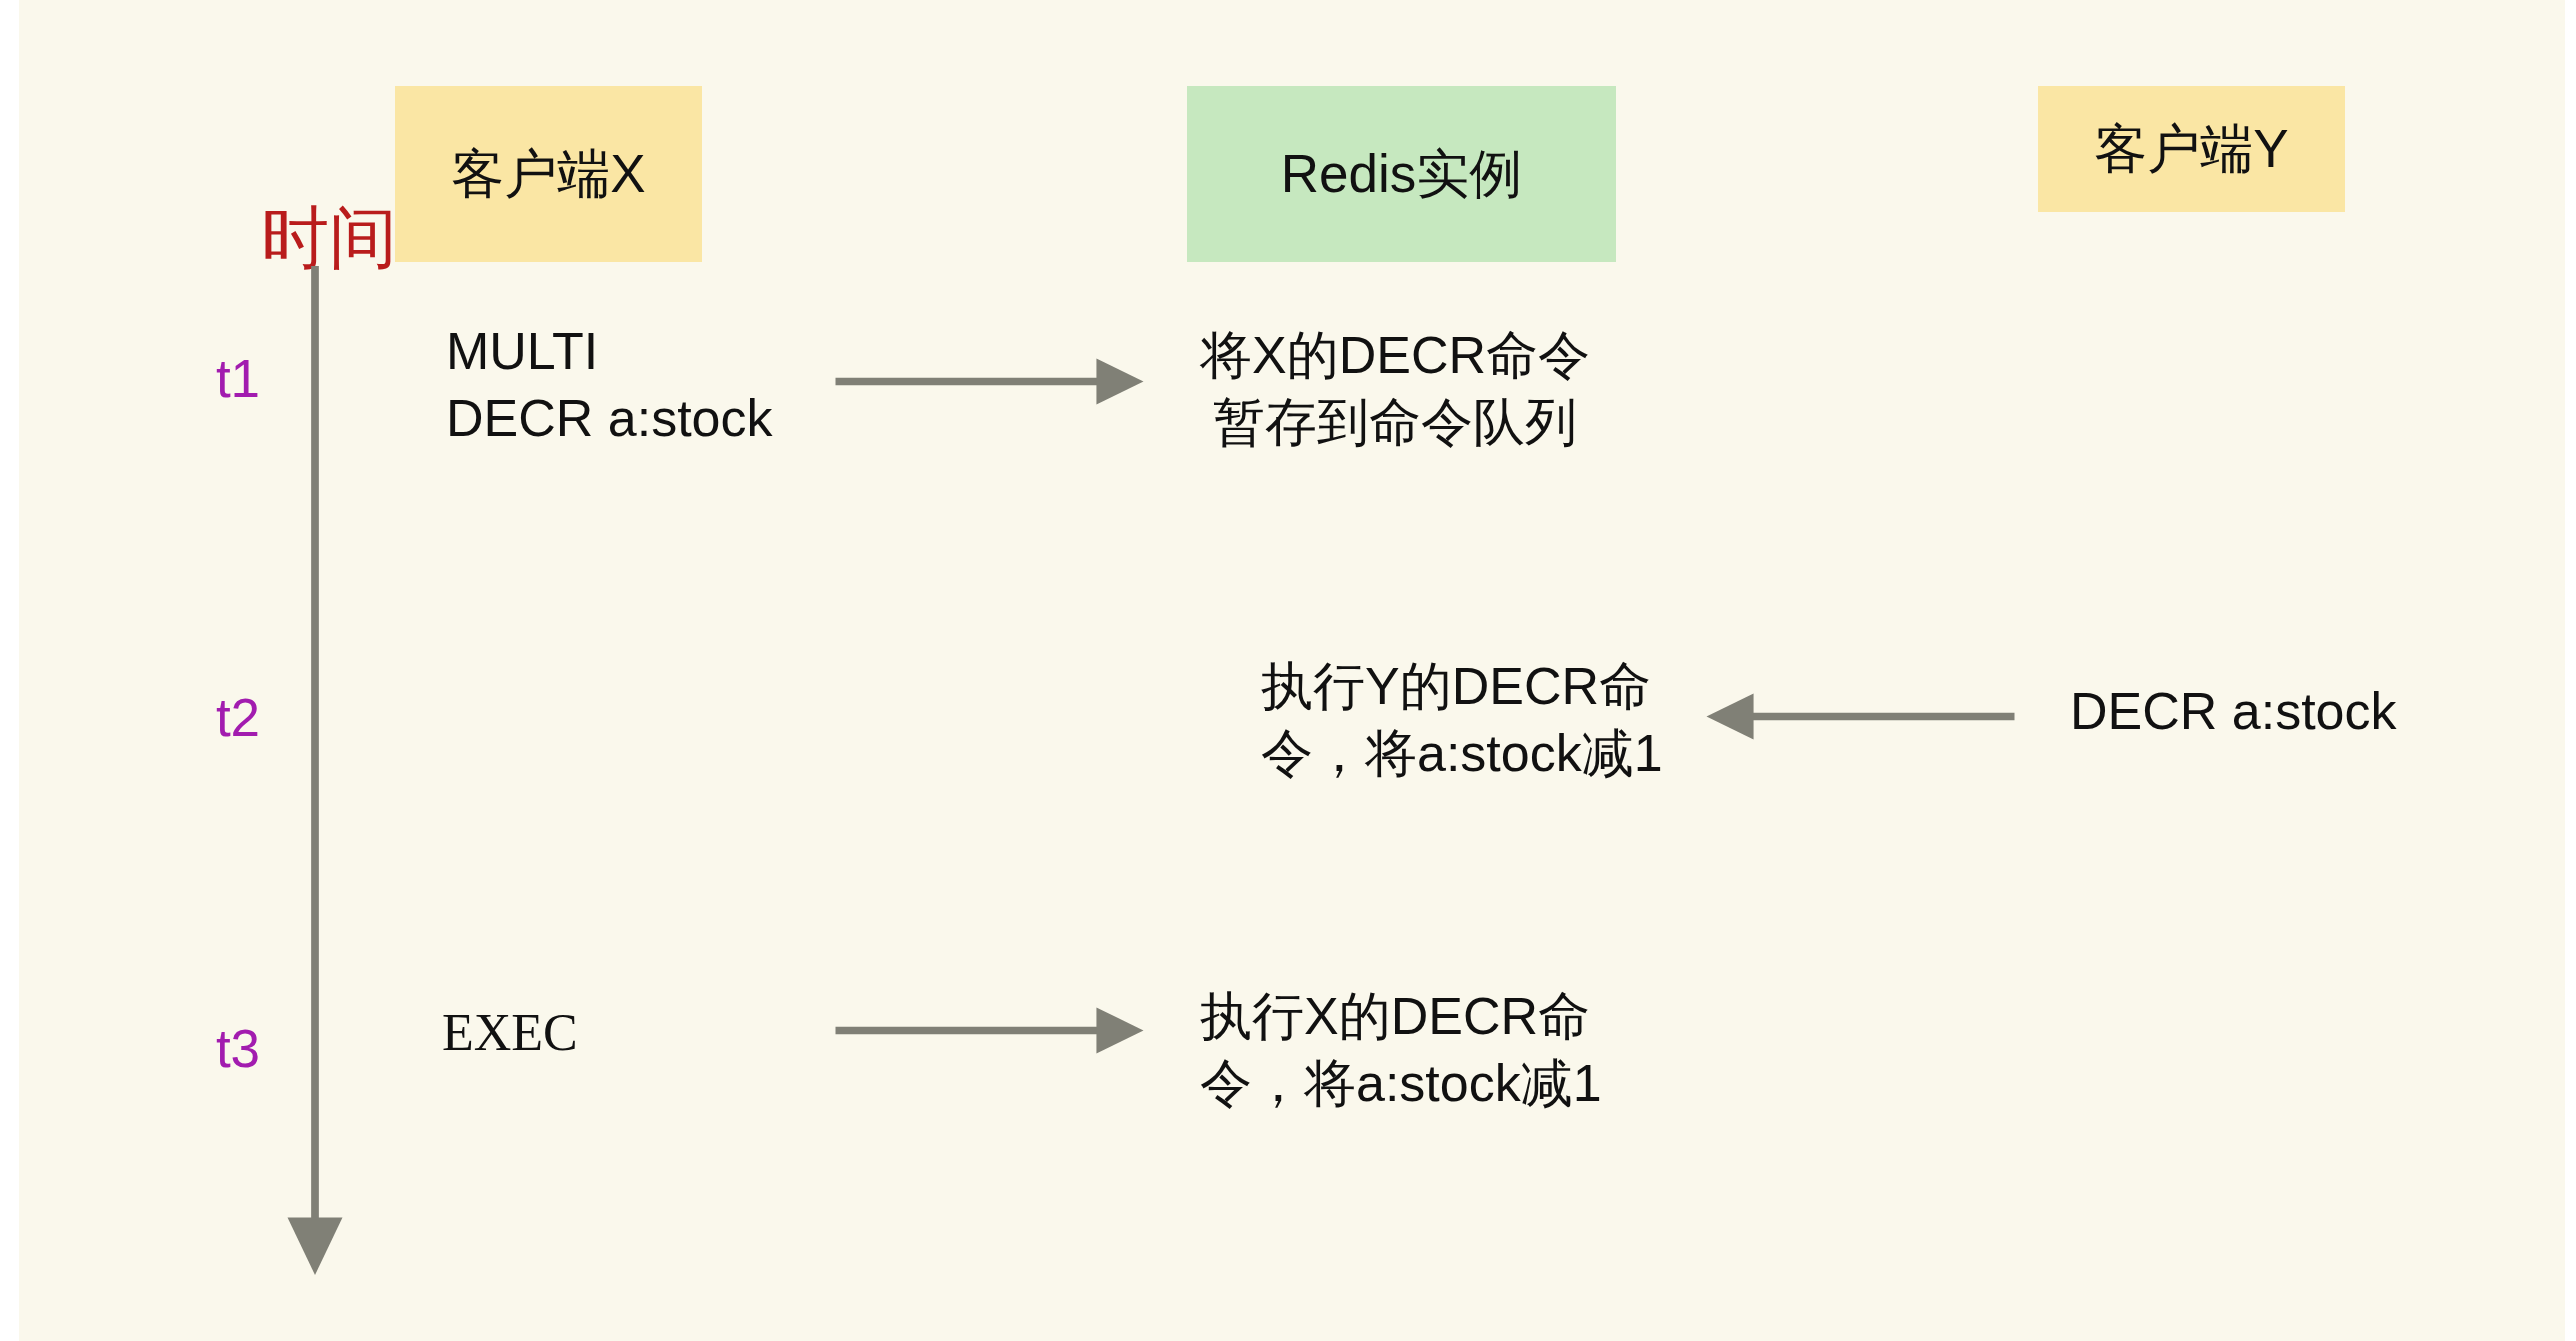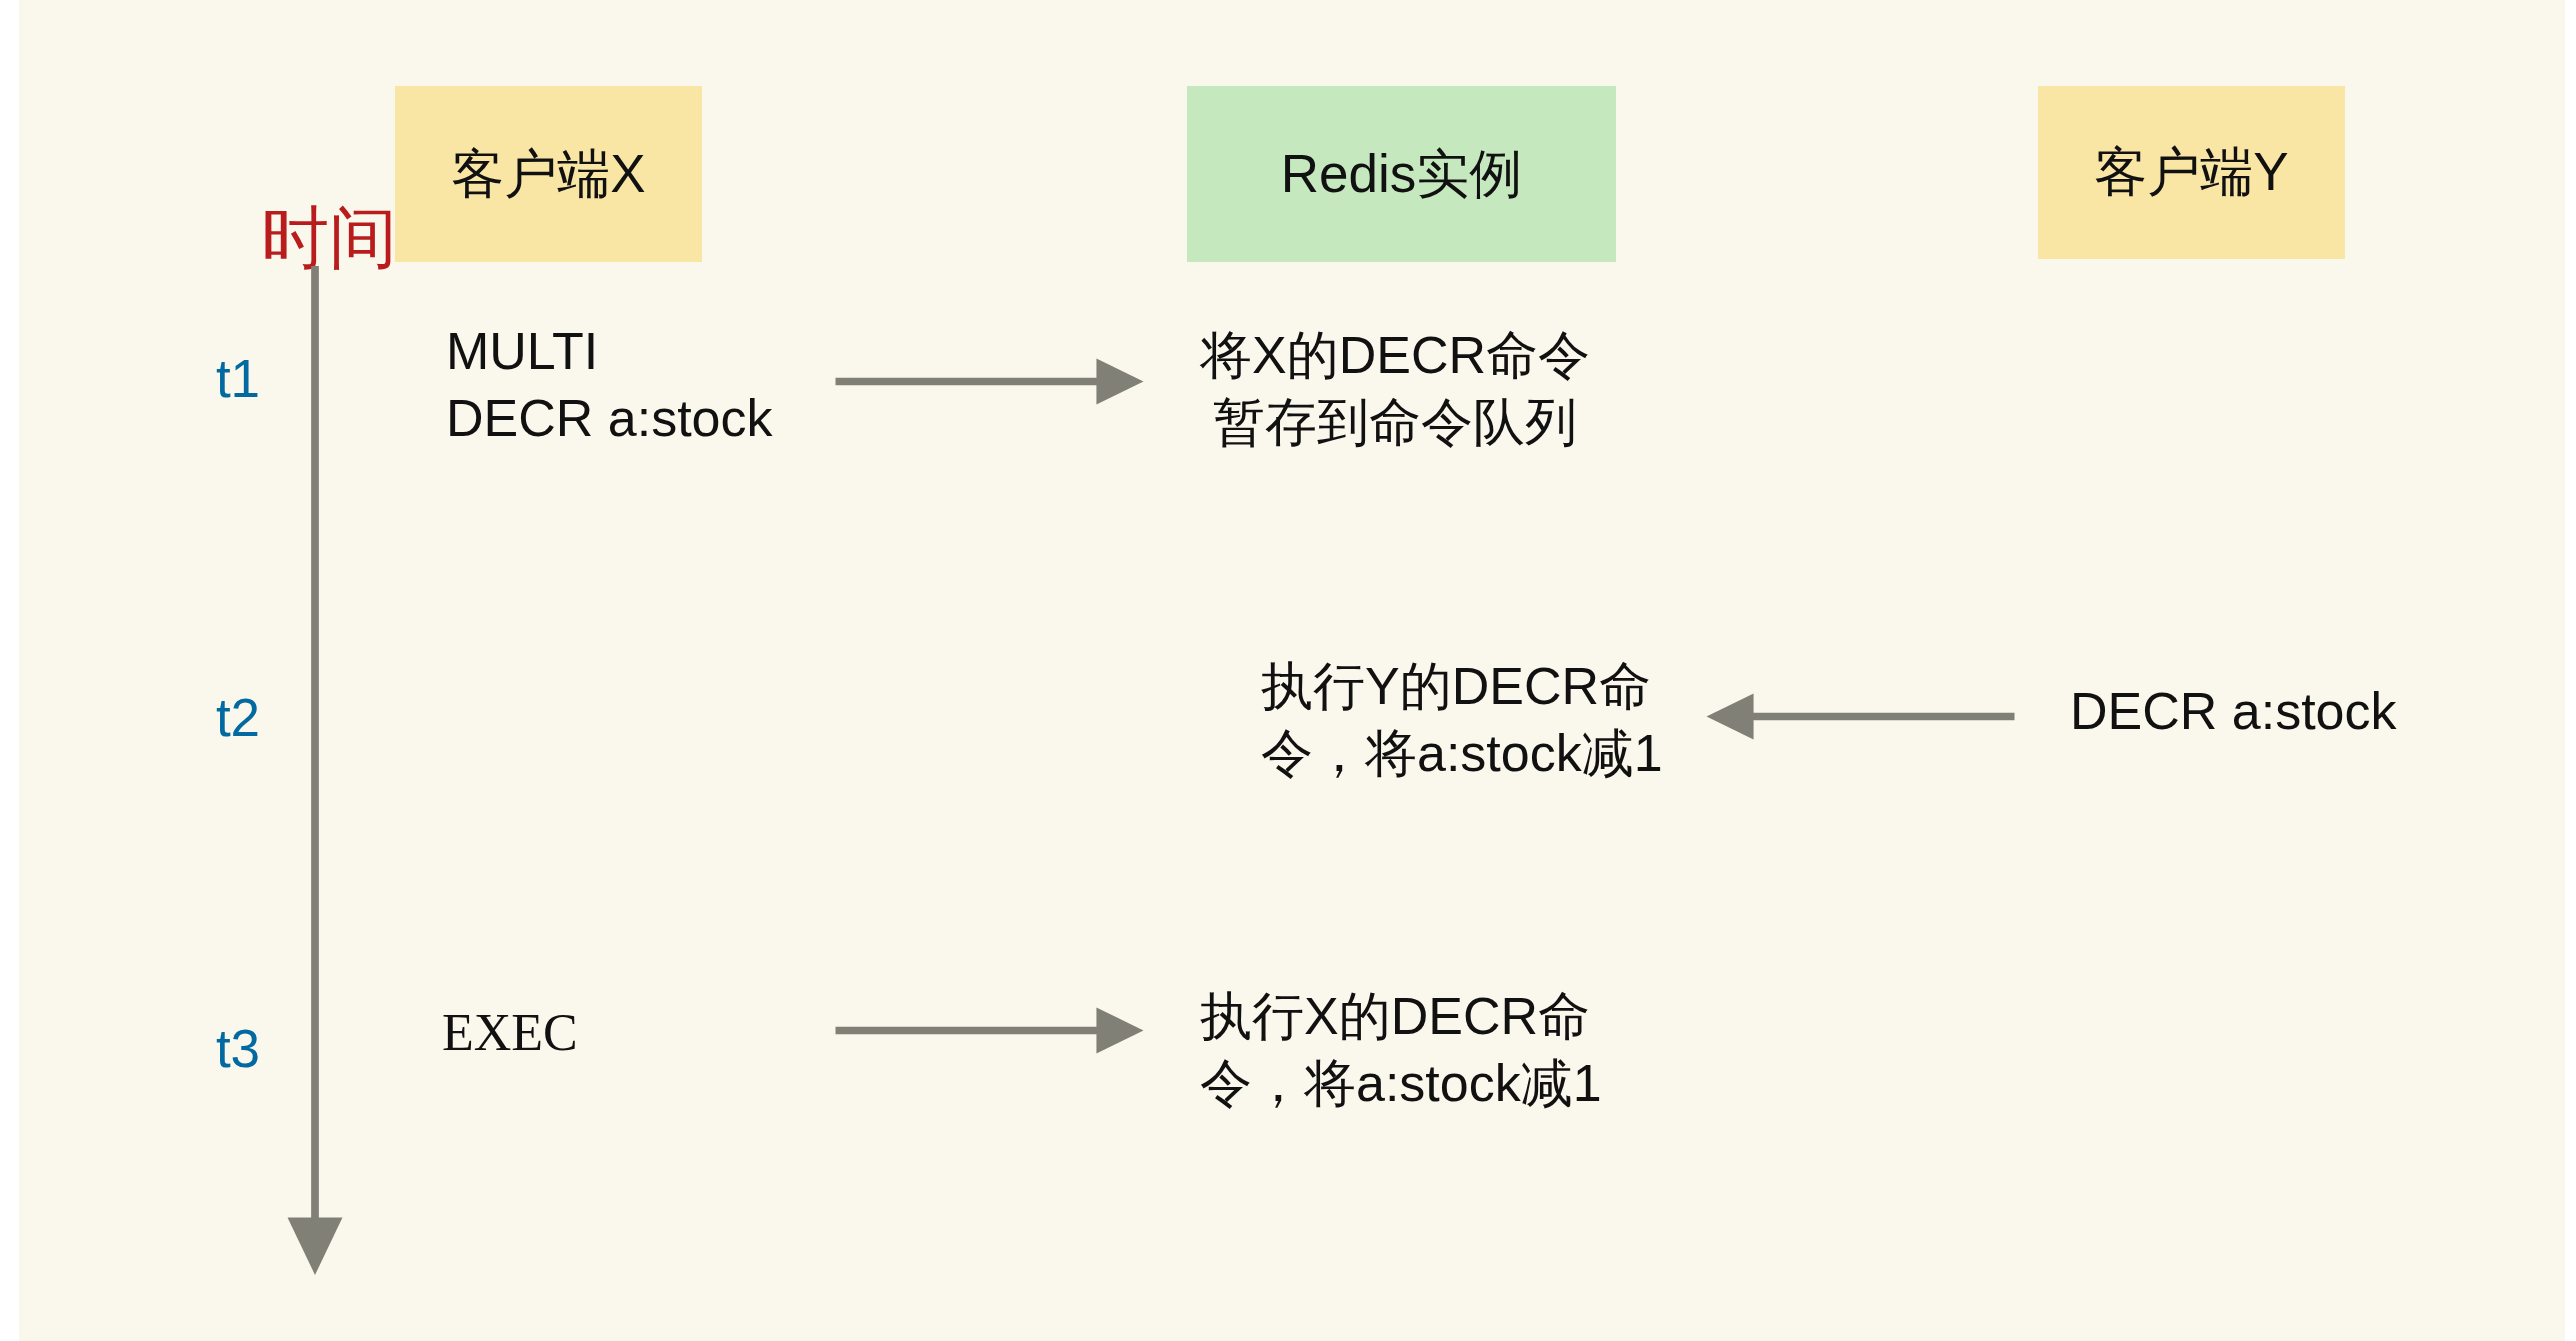--- a/index.html
+++ b/index.html
@@ -42,21 +42,21 @@
     left: 1168px;
     top: 86px;
     width: 429px;
     height: 176px;
     background: #c6e8bf;
   }
   #lane-client-y {
     left: 2019px;
     top: 86px;
     width: 307px;
-    height: 173px;
+    height: 126px;
     background: #fae6a4;
   }
   #time-axis-label {
     position: absolute;
     left: 232px;
     top: 193px;
     width: 146px;
     text-align: right;
     font-size: 68px;
     color: #b91c1c;
@@ -69,21 +69,21 @@
     width: 112px;
     height: 1009px;
     overflow: visible;
   }
   .tick-label {
     position: absolute;
     left: 172px;
     width: 94px;
     text-align: center;
     font-size: 53px;
-    color: #0369a1;
+    color: #a21caf;
     white-space: nowrap;
   }
   .msg {
     position: absolute;
     font-size: 52px;
     line-height: 1.28;
     color: #111111;
     white-space: pre-line;
     margin-left: 32px;
   }

